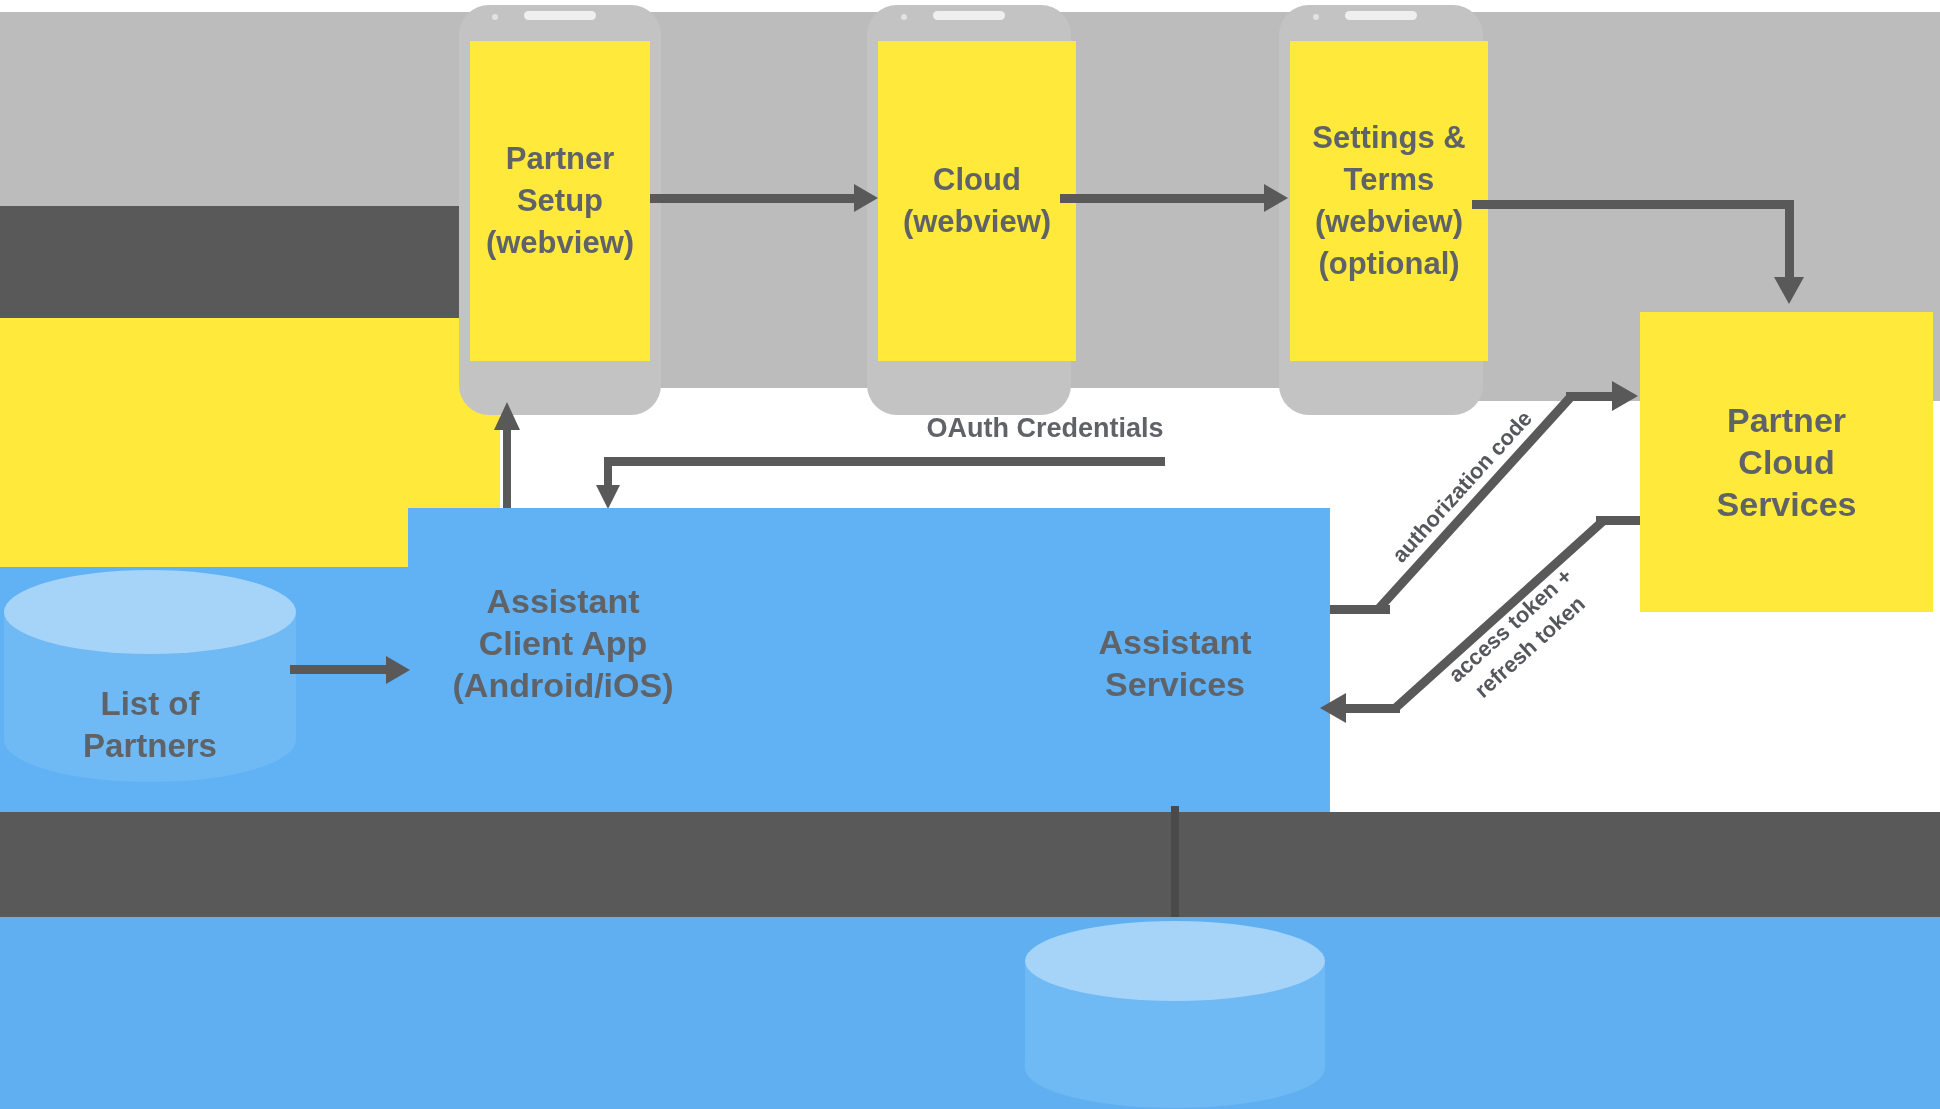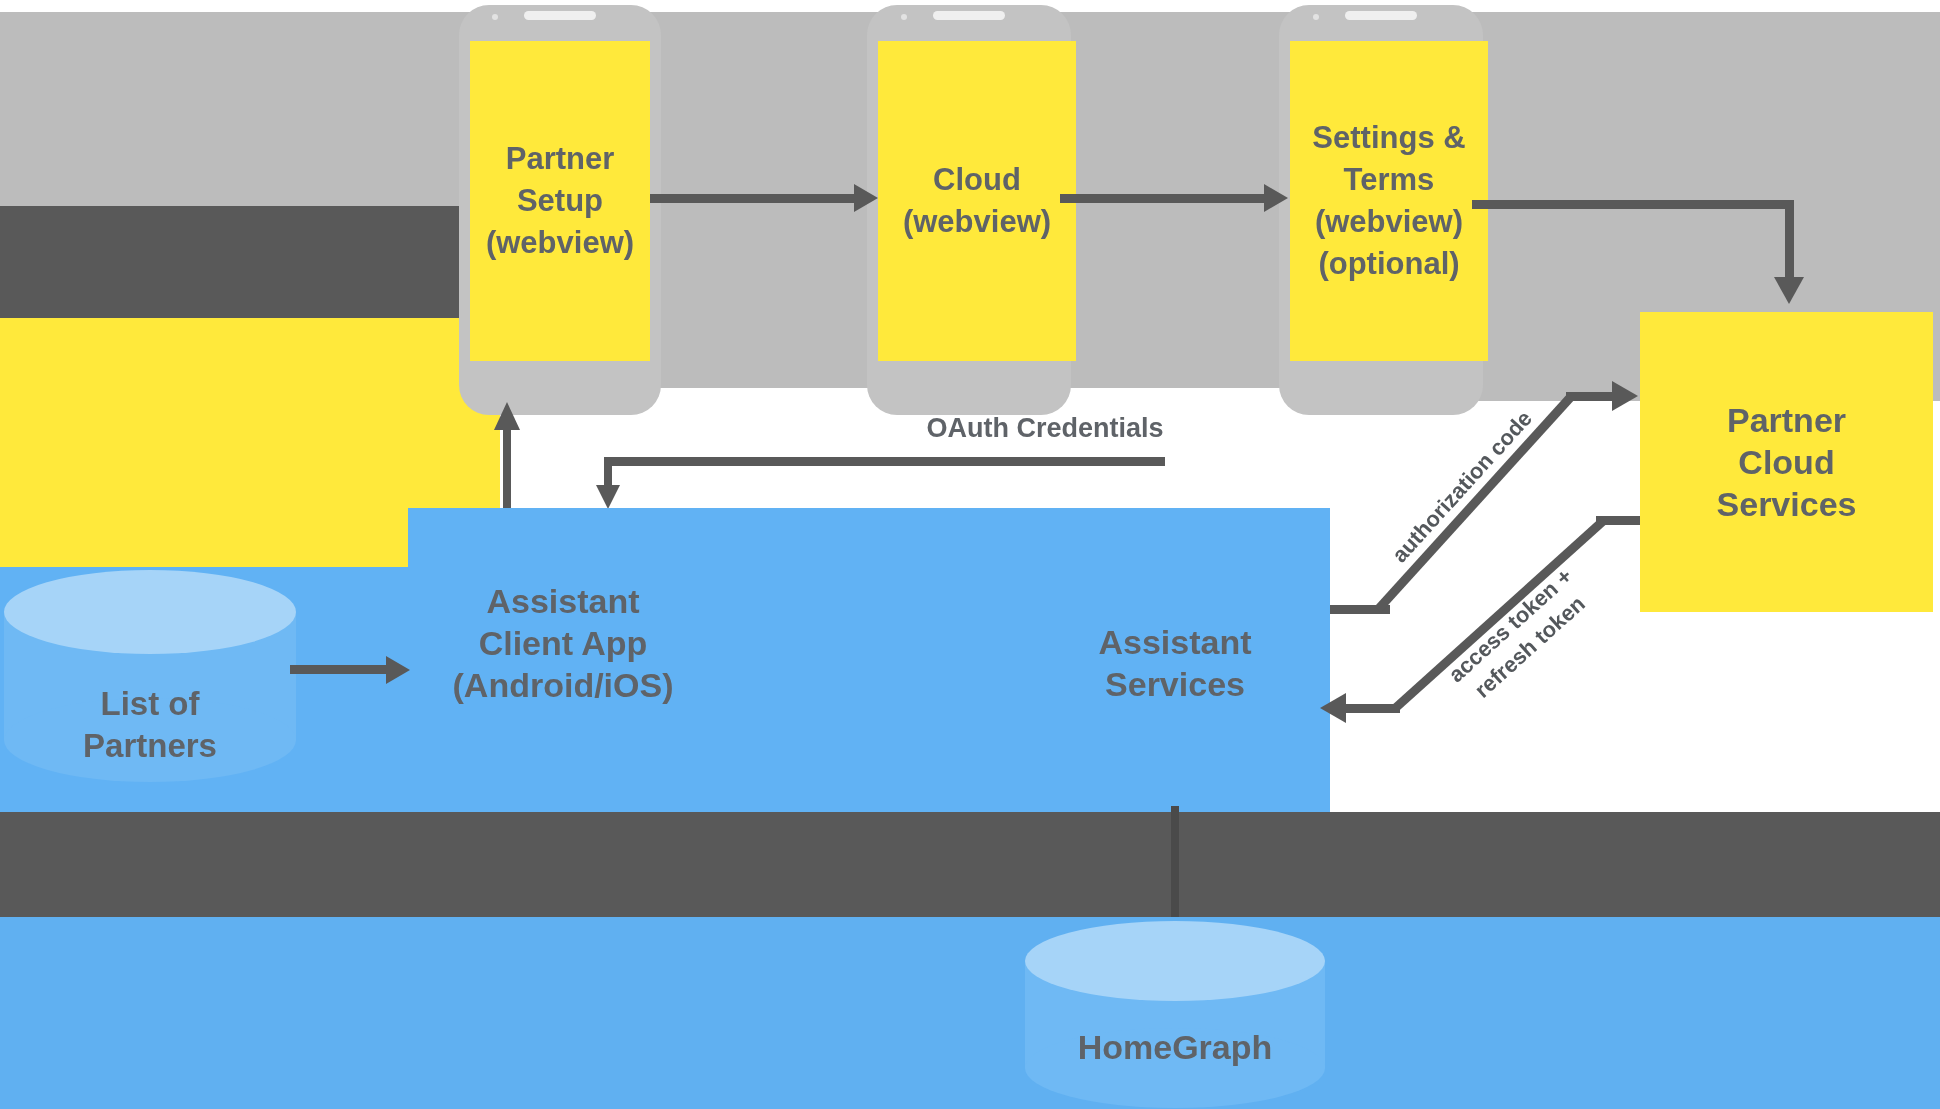--- a/index.html
+++ b/index.html
@@ -120,15 +120,14 @@
 
   <div class="abs dark-band"></div>
 
   <div class="abs" style="left:1171px;top:806px;width:8px;height:112px;background:#4a4a4a;"></div>
   <div class="abs tri" style="left:1163px;top:917px;border-top:34px solid #4a4a4a;border-left:12px solid transparent;border-right:12px solid transparent;"></div>
 
   <div class="abs blue-bottom"></div>
   <div class="abs cyl-body" style="left:1025px;top:961px;width:300px;height:107px;"></div>
   <div class="abs cyl-bot" style="left:1025px;top:1028px;width:300px;height:80px;"></div>
   <div class="abs cyl-top" style="left:1025px;top:921px;width:300px;height:80px;"></div>
-  <div class="abs ctr node-text" style="left:1025px;top:1026px;width:300px;">HomeGraph</div>
 
 </div>
 
 </body></html>

